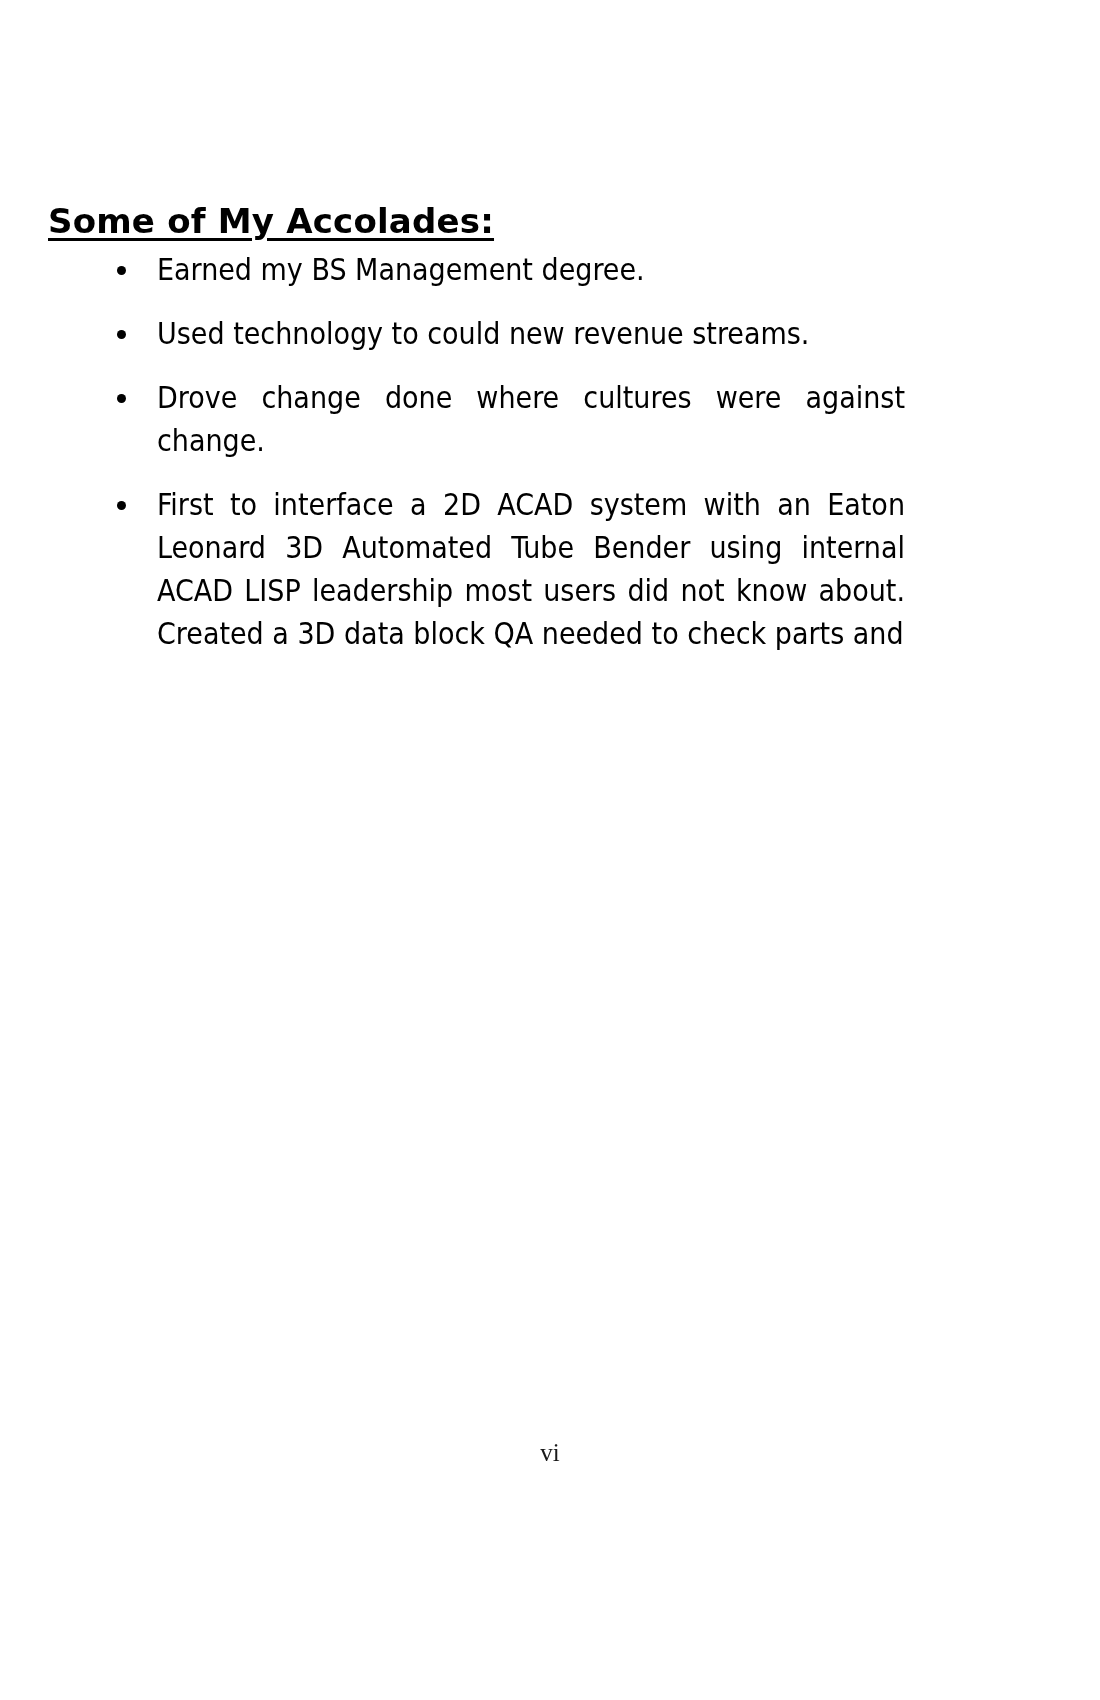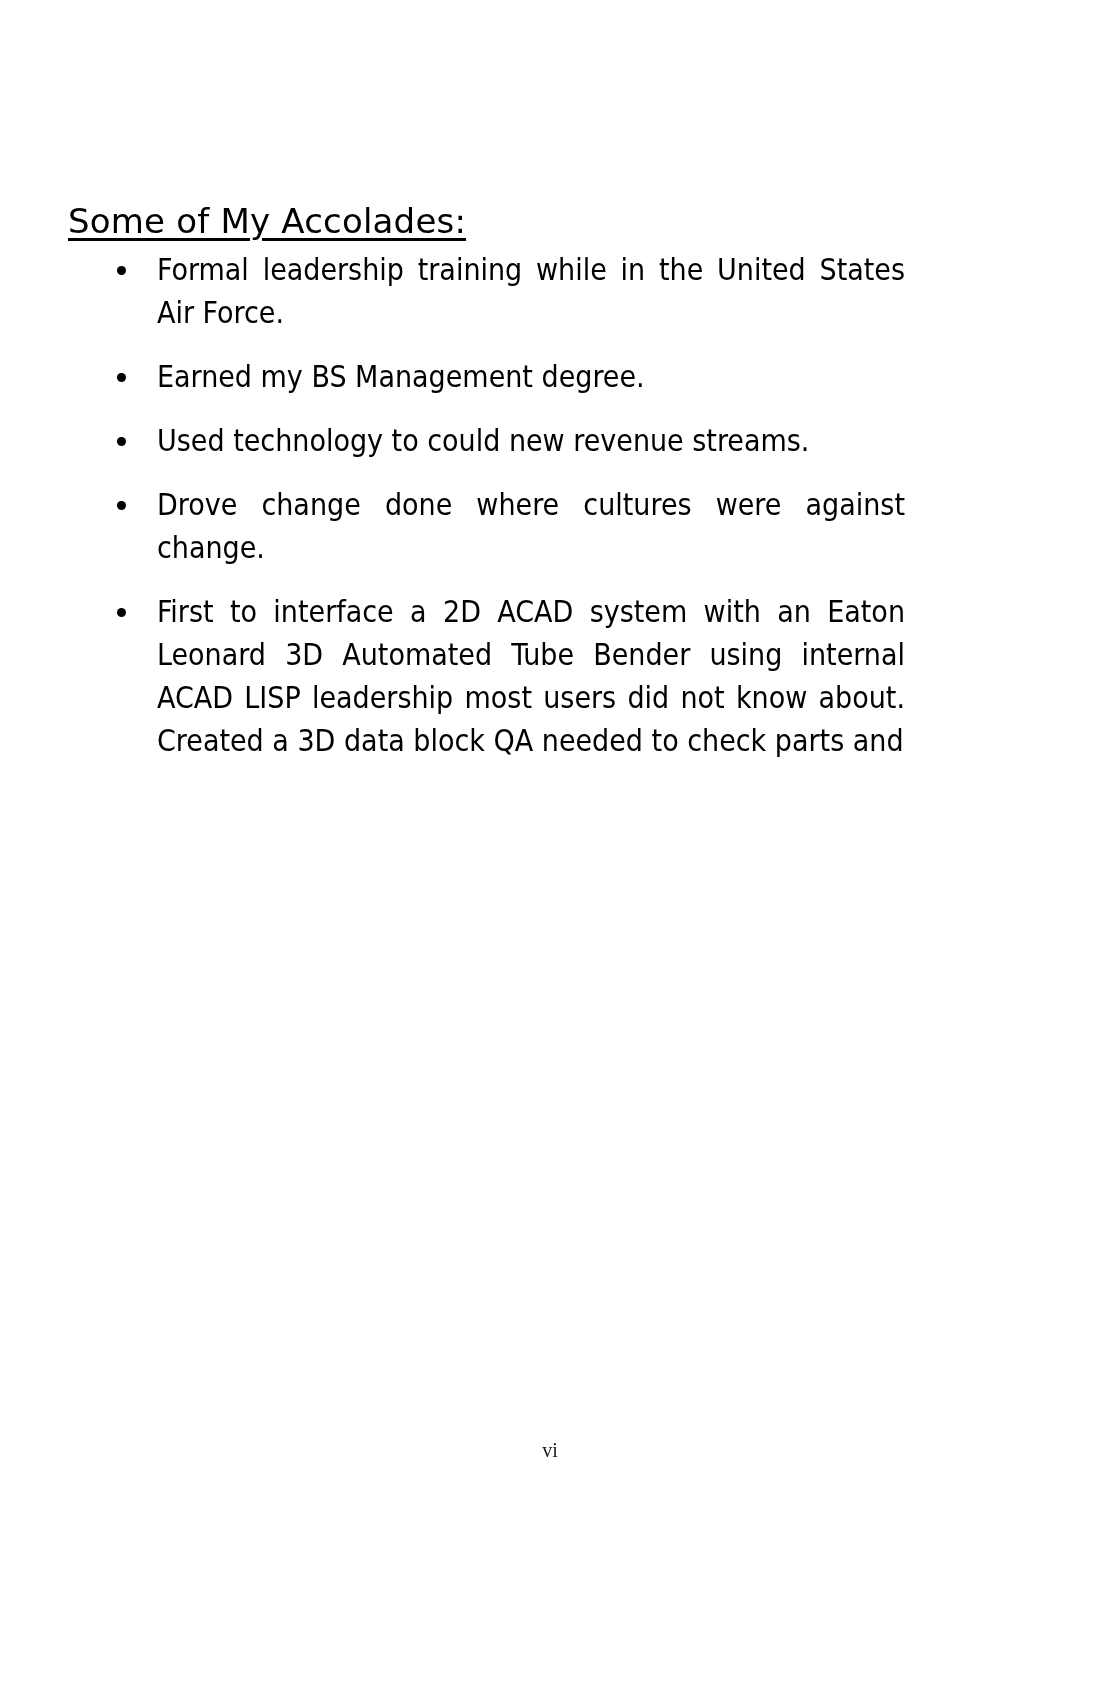--- a/index.html
+++ b/index.html
@@ -22,25 +22,25 @@
     left: 0;
     top: 0;
     width: 1100px;
     height: 1700px;
     background: #ffffff;
   }
 
   
   .doc-heading {
     position: absolute;
-    left: 68px;
+    left: 48px;
     top: 178px;
     font-family: "DejaVu Sans", "Liberation Sans", sans-serif;
     font-size: 34px;
-    font-weight: normal;
+    font-weight: bold;
     letter-spacing: 0.2px;
     line-height: 1.18;
     text-decoration: underline;
     text-underline-offset: 5px;
     text-decoration-thickness: 3px;
     white-space: nowrap;
   }
 
   
   .accolades {
@@ -82,38 +82,34 @@
   
 
   
   .page-number {
     position: absolute;
     left: 0;
     top: 1440px;
     width: 1100px;
     text-align: center;
     font-family: "Liberation Serif", "DejaVu Serif", serif;
-    font-size: 20px;
+    font-size: 25px;
     line-height: 1;
     color: #1a1a1a;
   }
 </style>
 </head>
 <body>
 
 <div class="page">
 
   <h1 class="doc-heading">Some of My Accolades:</h1>
 
   <ul class="accolades">
 
-    <li class="accolade-item">
-      <span class="bullet-dot"></span>
-      <span class="item-text">Formal leadership training while in the United States Air Force.</span>
-    </li>
 
     <li class="accolade-item">
       <span class="bullet-dot"></span>
       <span class="item-text">Earned my BS Management degree.</span>
     </li>
 
     <li class="accolade-item">
       <span class="bullet-dot"></span>
       <span class="item-text">Used technology to could new revenue streams.</span>
     </li>

